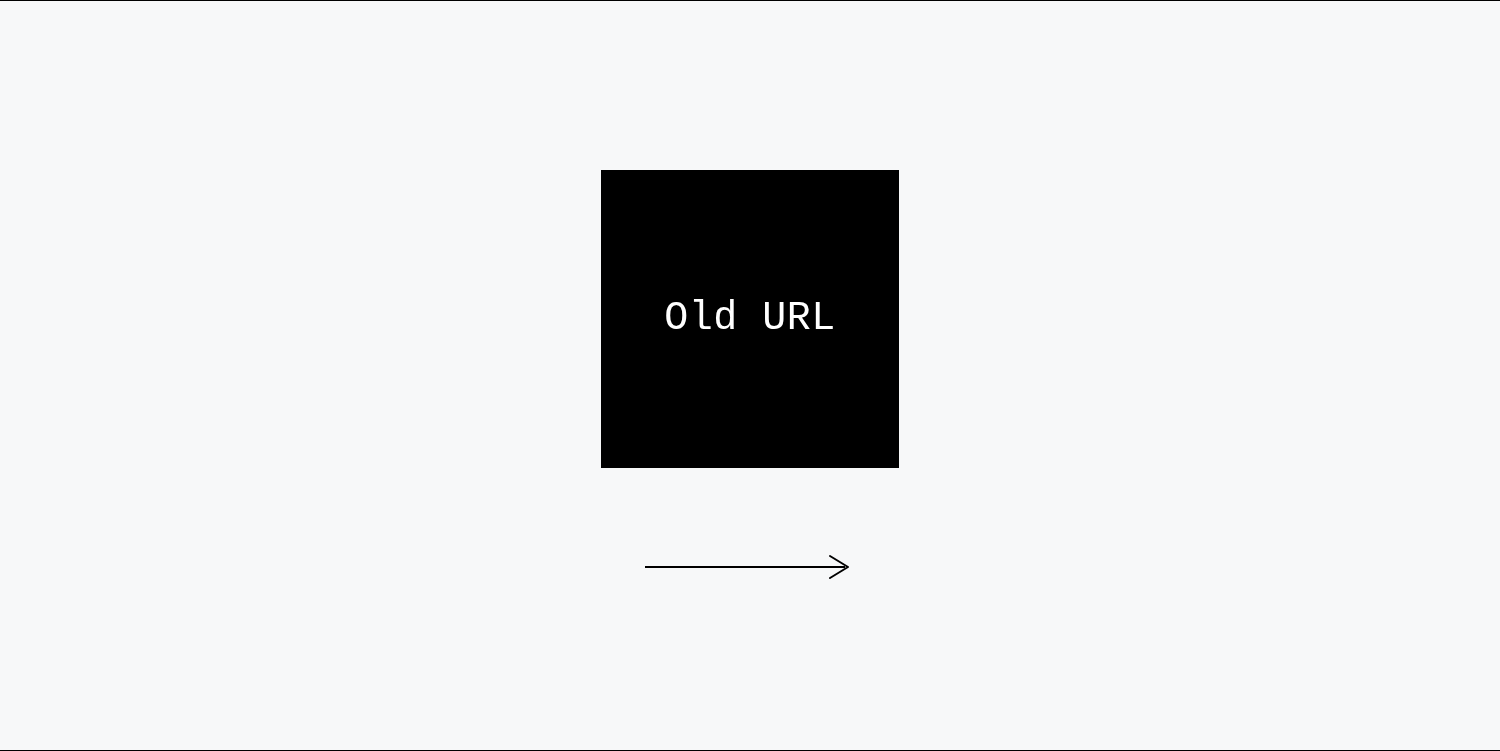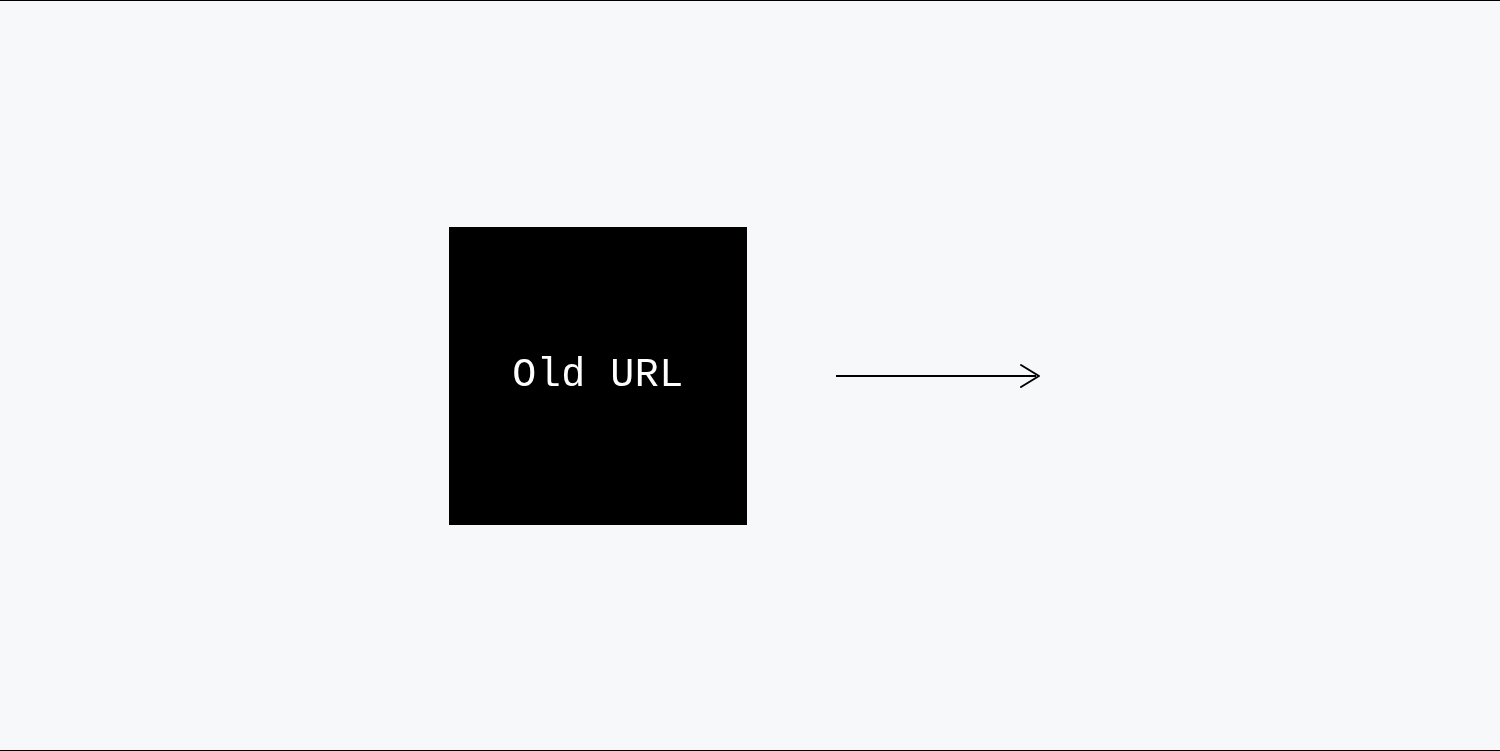--- a/index.html
+++ b/index.html
@@ -16,20 +16,21 @@
       display: flex;
       align-items: center;
       justify-content: center;
       font-family: "SF Mono", "Menlo", "Consolas", "Courier New", monospace;
     }
     .diagram {
       display: flex;
       align-items: center;
       justify-content: center;
       gap: 84px;
+      flex-direction: column;
     }
     .box {
       width: 298px;
       height: 298px;
       background: #000;
       color: #fff;
       display: flex;
       align-items: center;
       justify-content: center;
       font-size: 40px;

